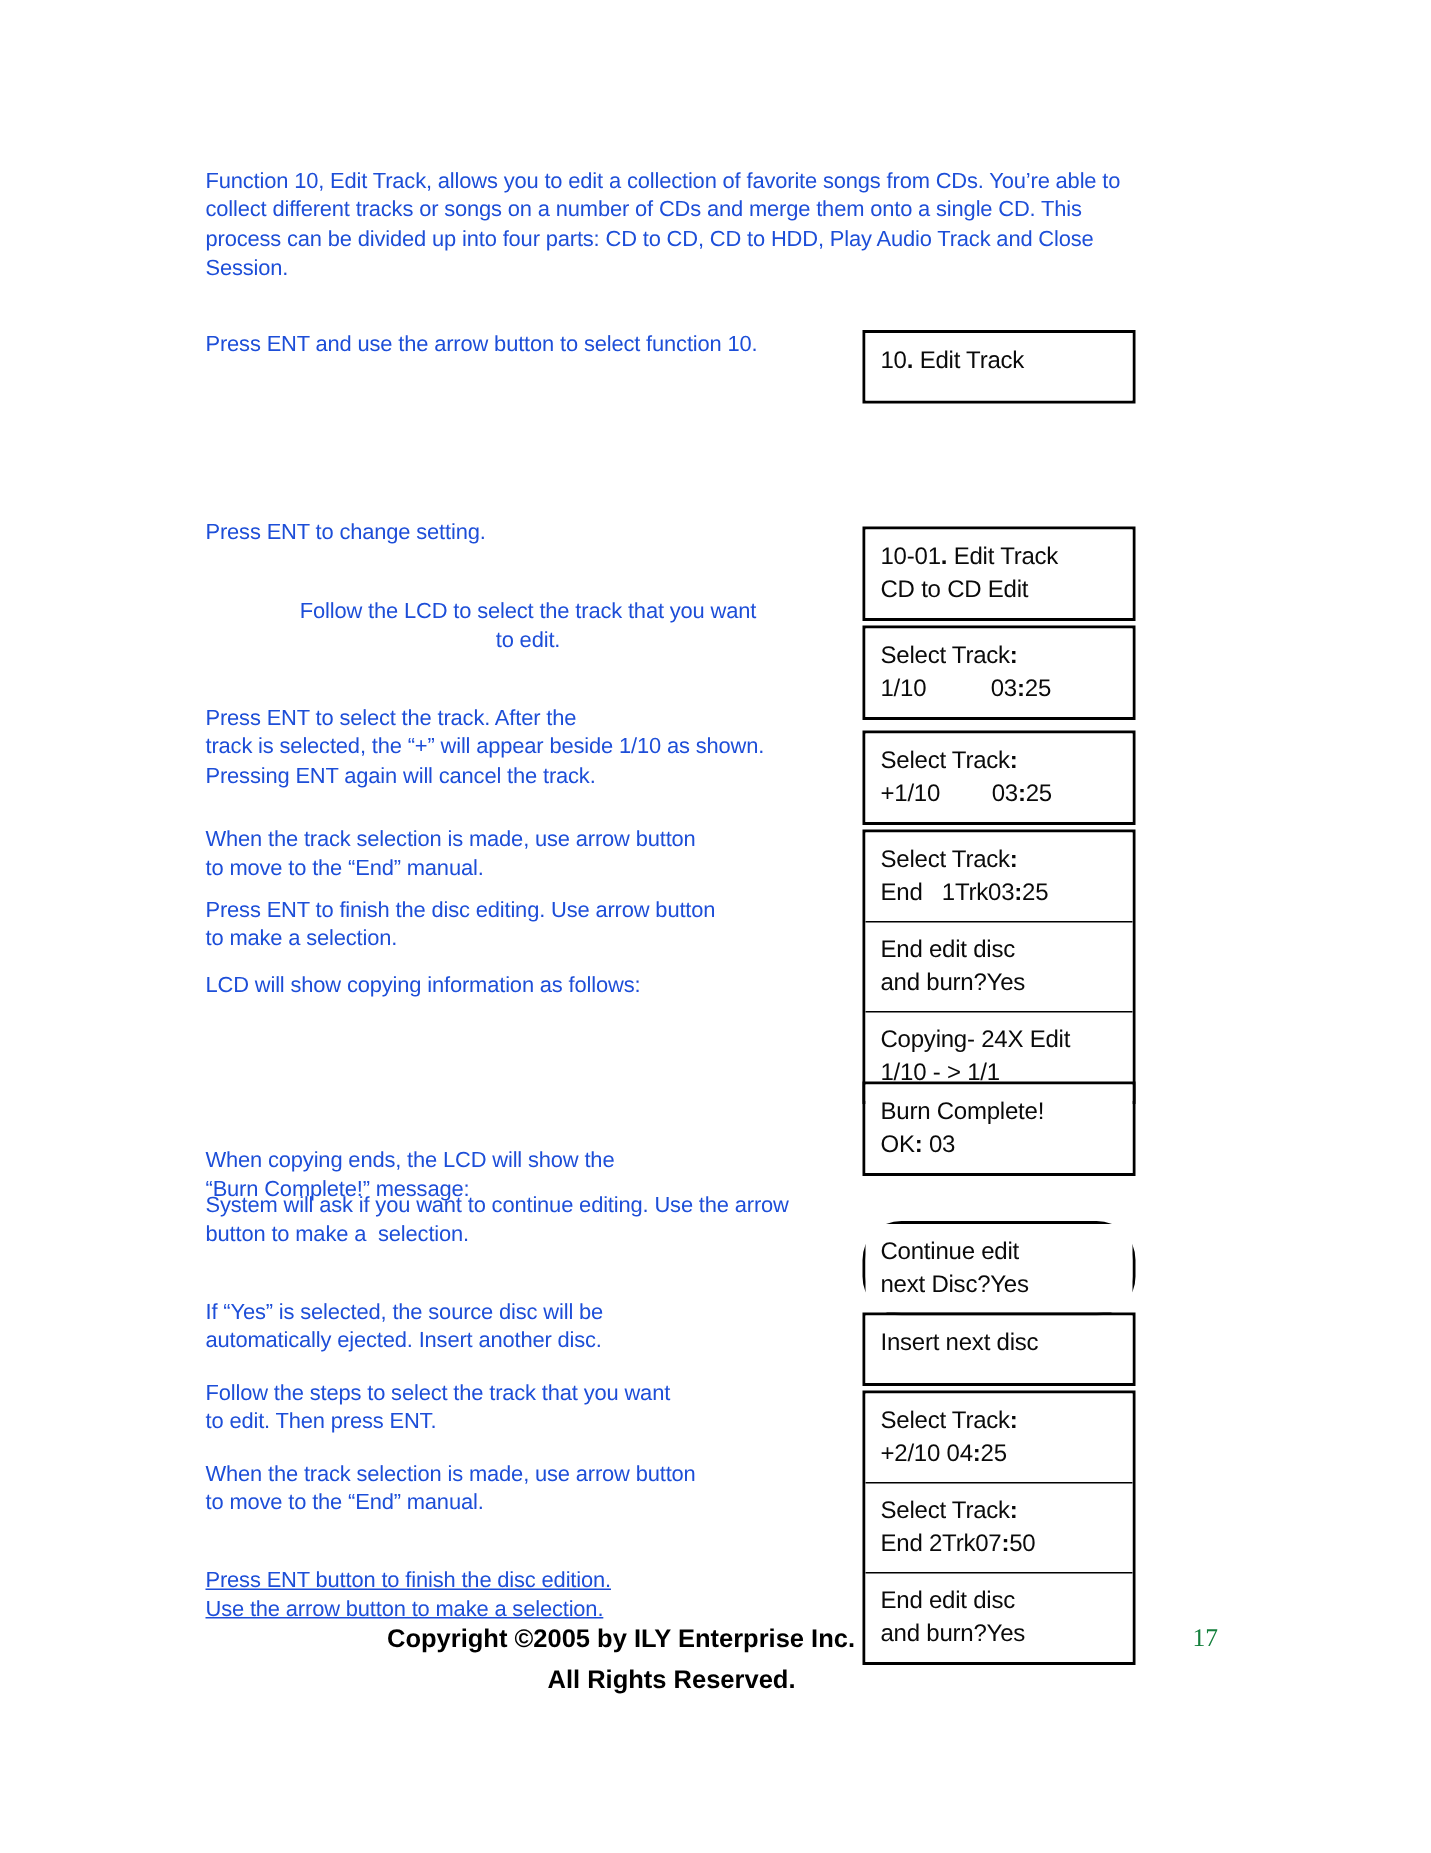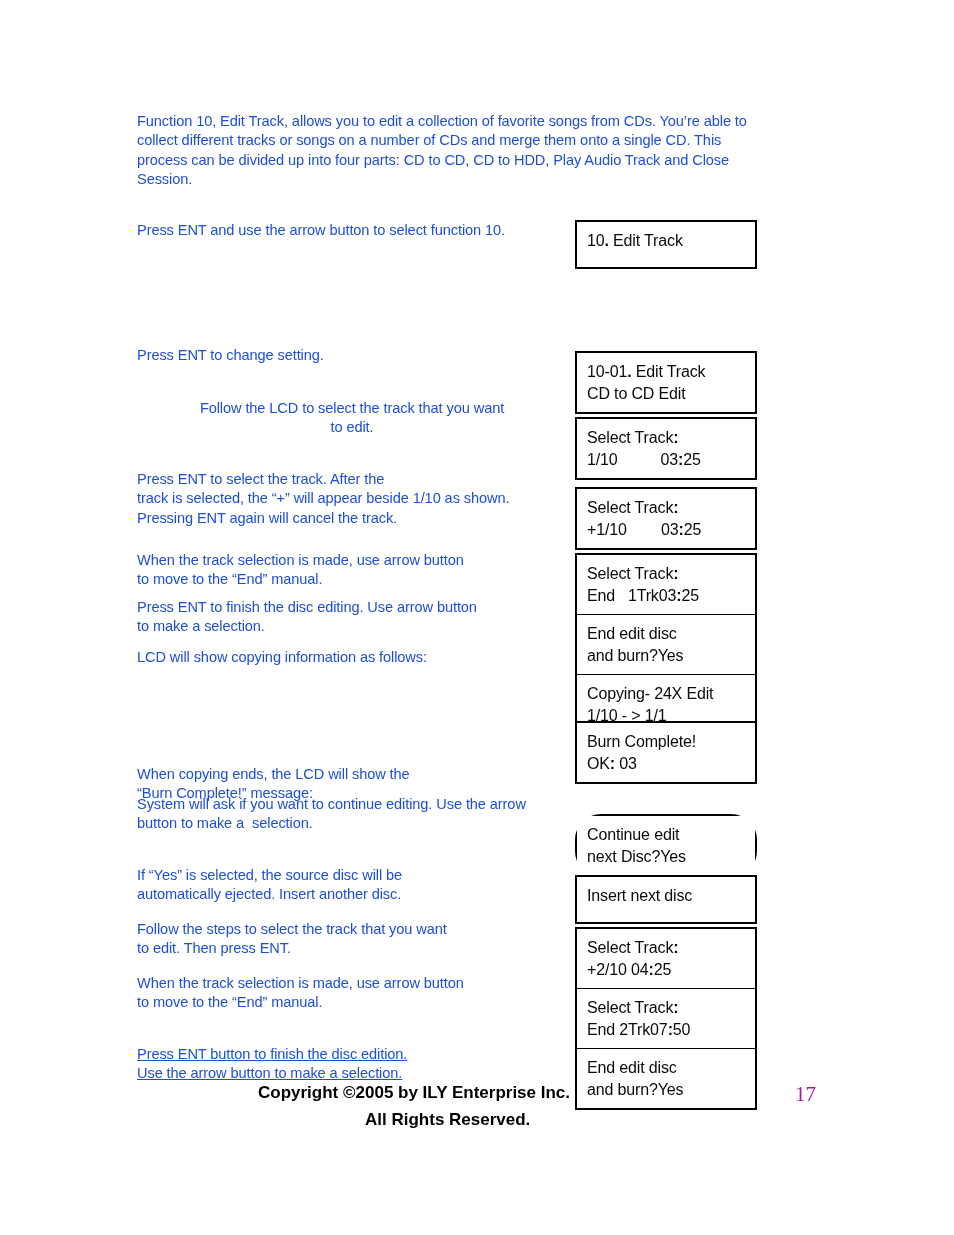--- a/index.html
+++ b/index.html
@@ -60,22 +60,22 @@
     position: absolute;
     font-weight: 700;
     font-size: 17px;
     line-height: 24px;
     color: #000;
     white-space: pre;
   }
   .page-number {
     position: absolute;
     font-family: "Liberation Serif", serif;
-    font-size: 21px;
-    color: #a21caf;
+    font-size: 17px;
+    color: #15803d;
   }
 </style>
 </head>
 <body>
 
 <div class="page">
 
   <div class="para" style="left:137px; top:112px; width:680px;">Function 10, Edit Track, allows you to edit a collection of favorite songs from CDs. You’re able to
 collect different tracks or songs on a number of CDs and merge them onto a single CD. This
 process can be divided up into four parts: CD to CD, CD to HDD, Play Audio Track and Close

